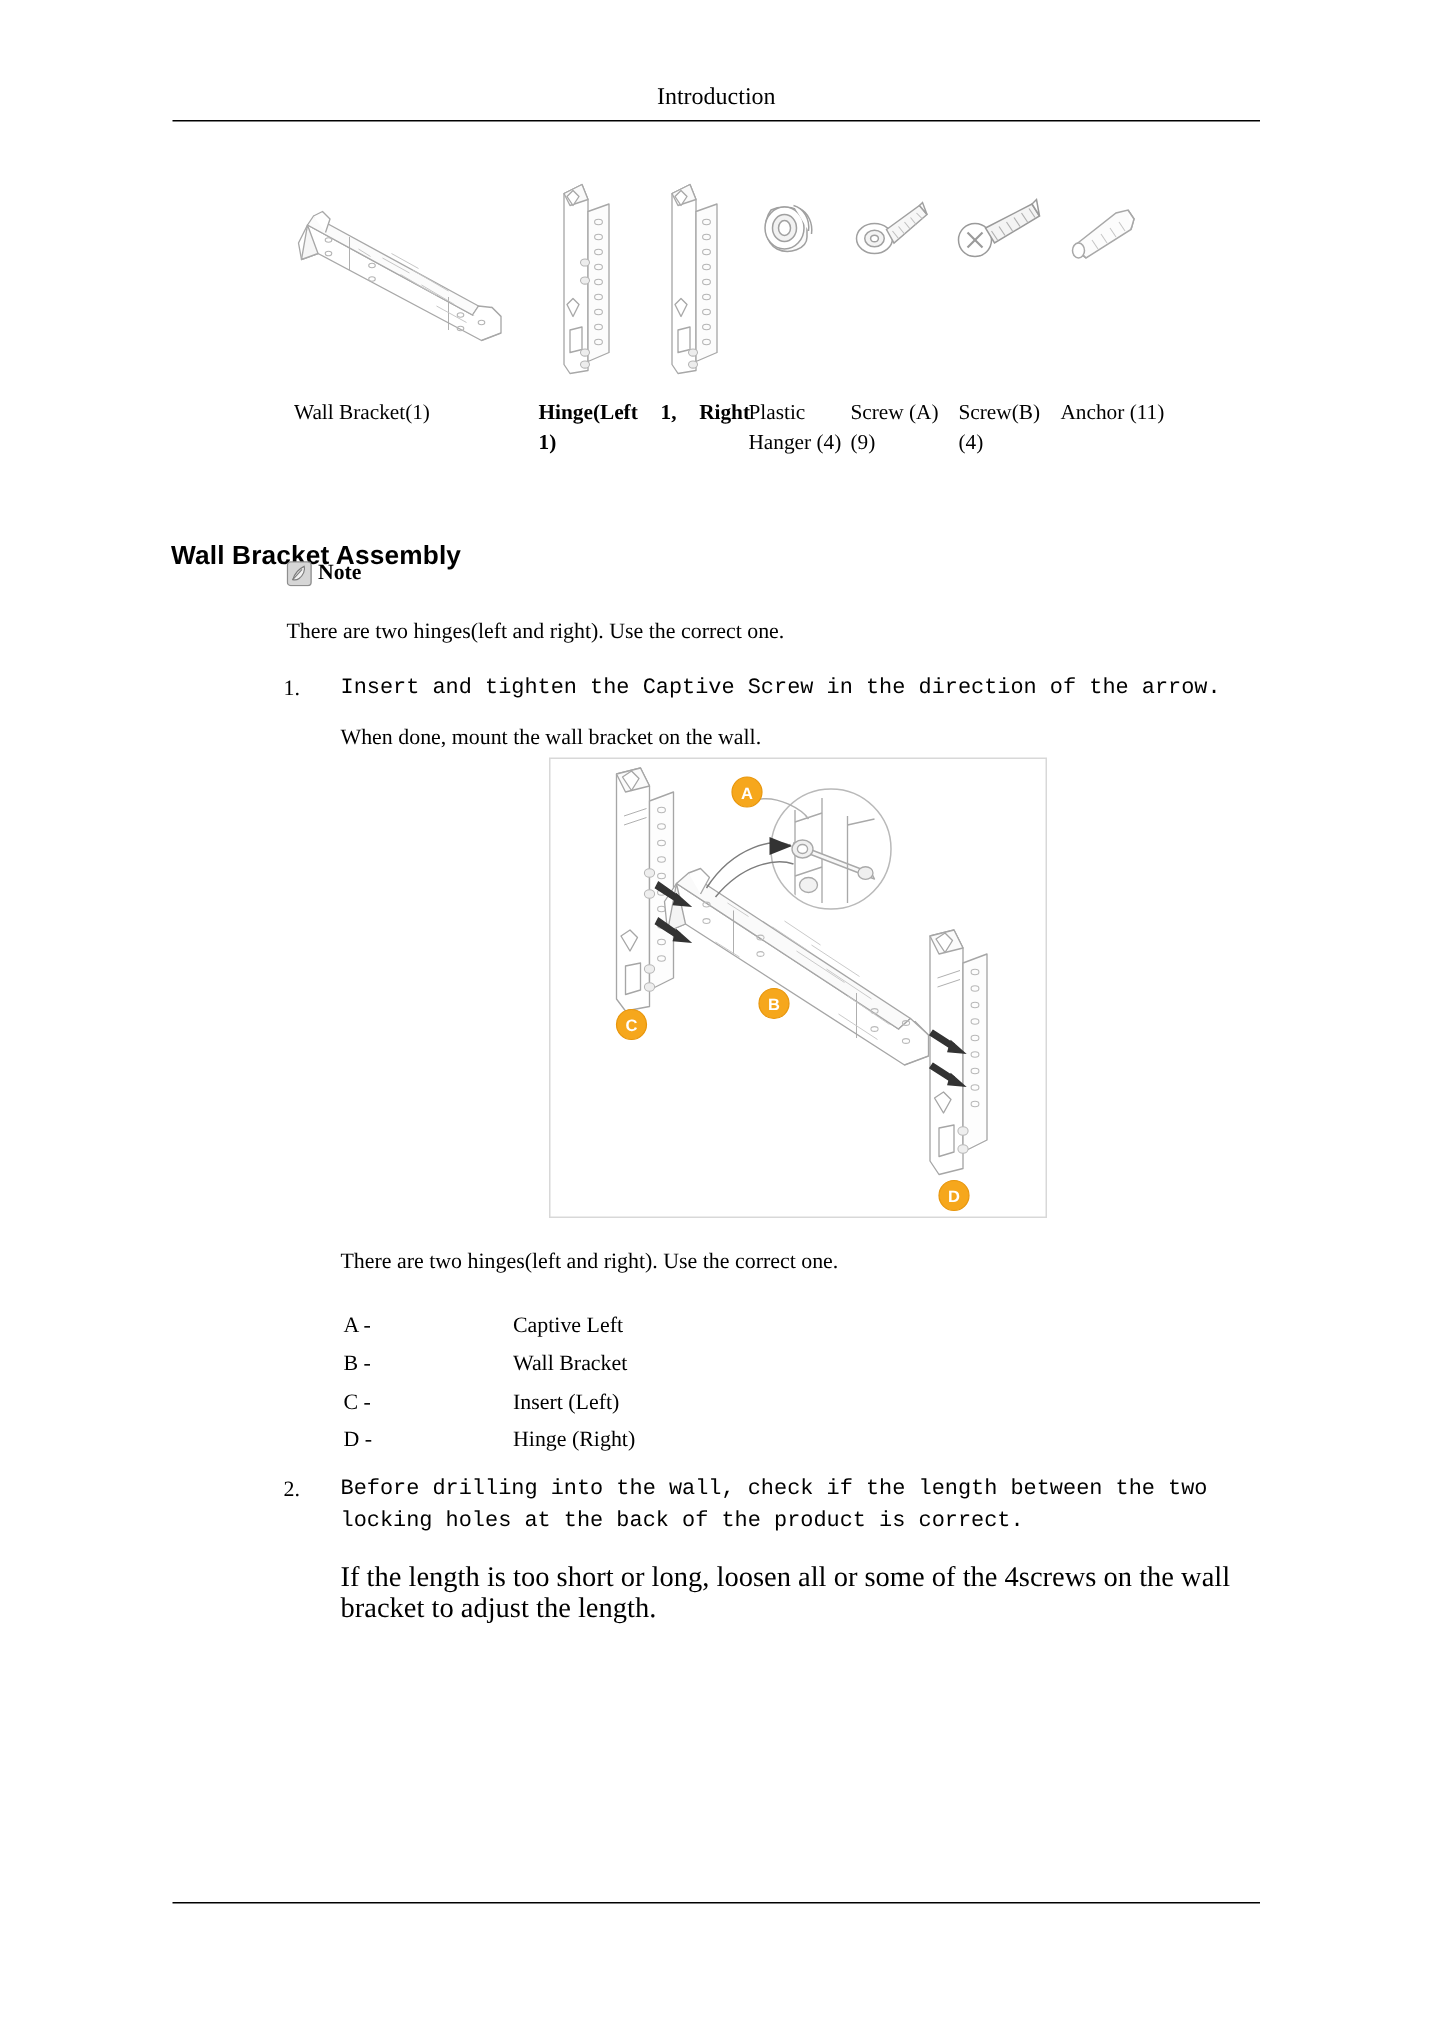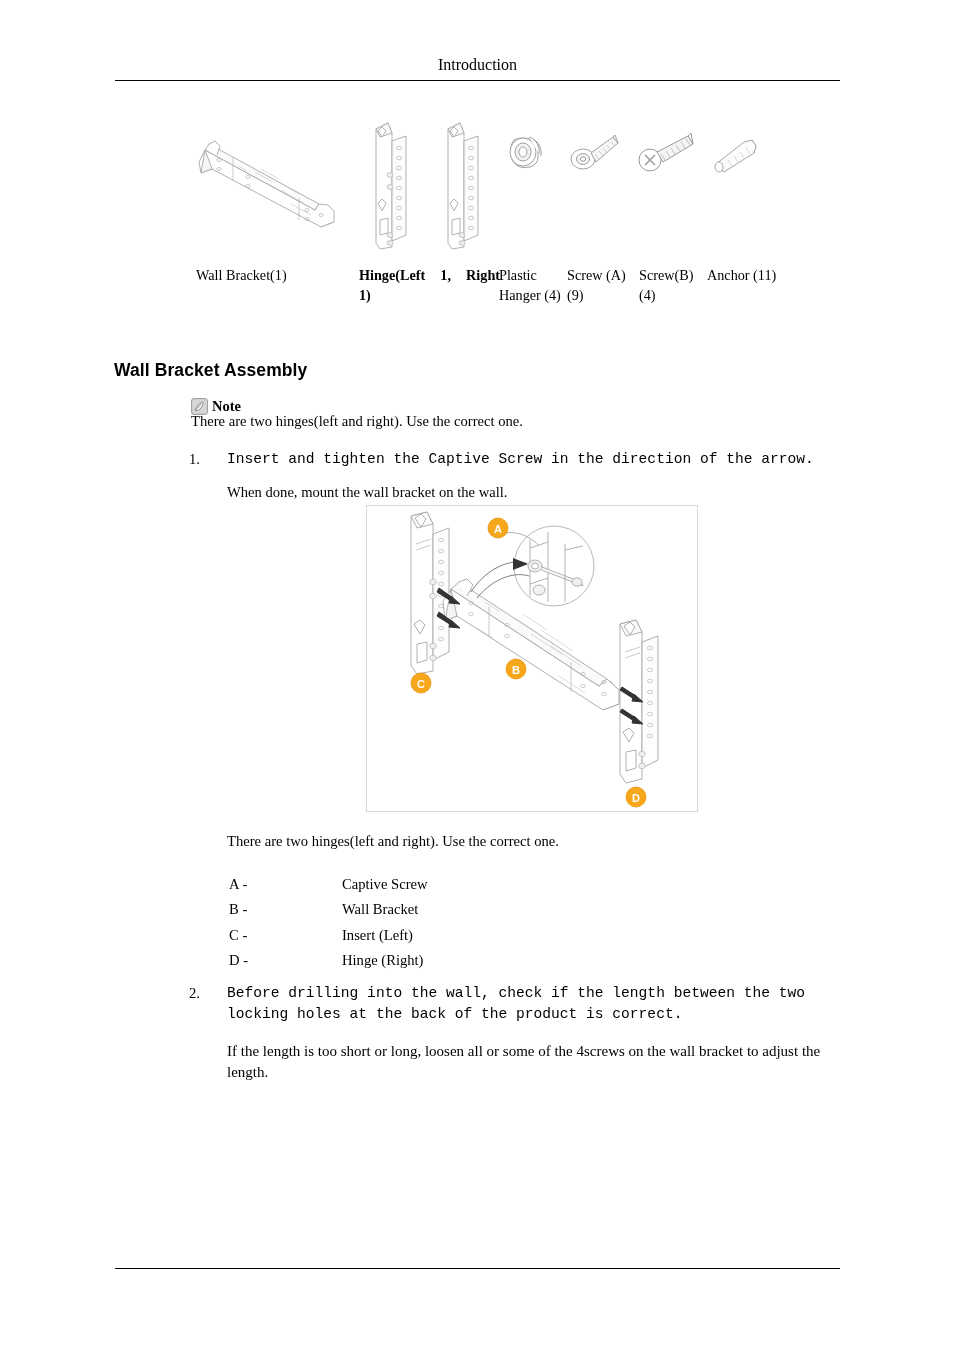--- a/index.html
+++ b/index.html
@@ -93,21 +93,20 @@
   }
 
   
   .note-block {
     position: absolute;
     left: 191px;
     top: 374px;
     display: flex;
     align-items: center;
     gap: 4px;
-    margin-top: 24px;
   }
   .note-icon {
     width: 17px;
     height: 17px;
     display: block;
   }
   .note-label {
     font-weight: bold;
     font-size: 14.5px;
     font-family: "Liberation Serif", "DejaVu Serif", serif;
@@ -145,21 +144,21 @@
     top: 484px;
     font-size: 14.6px;
     width: 600px;
   }
   .step-2 { left: 189px; top: 983px; width: 655px; }
   .step-2-sub {
     position: absolute;
     left: 227px;
     top: 1041px;
     width: 613px;
-    font-size: 15px;
+    font-size: 19px;
     line-height: 21px;
   }
 
   
   .figure-frame {
     position: absolute;
     left: 366px;
     top: 505px;
     width: 332px;
     height: 307px;
@@ -532,21 +531,21 @@
       <text class="badge-text" x="269" y="295.5" text-anchor="middle">D</text>
     </g>
   </svg>
 </div>
 
 <div class="fig-caption">There are two hinges(left and right). Use the correct one.</div>
 
 <div class="legend">
   <div class="legend-row">
     <span class="legend-key">A -</span>
-    <span class="legend-val">Captive Screw</span>
+    <span class="legend-val">Captive Left</span>
   </div>
   <div class="legend-row">
     <span class="legend-key">B -</span>
     <span class="legend-val">Wall Bracket</span>
   </div>
   <div class="legend-row">
     <span class="legend-key">C -</span>
     <span class="legend-val">Insert (Left)</span>
   </div>
   <div class="legend-row">

